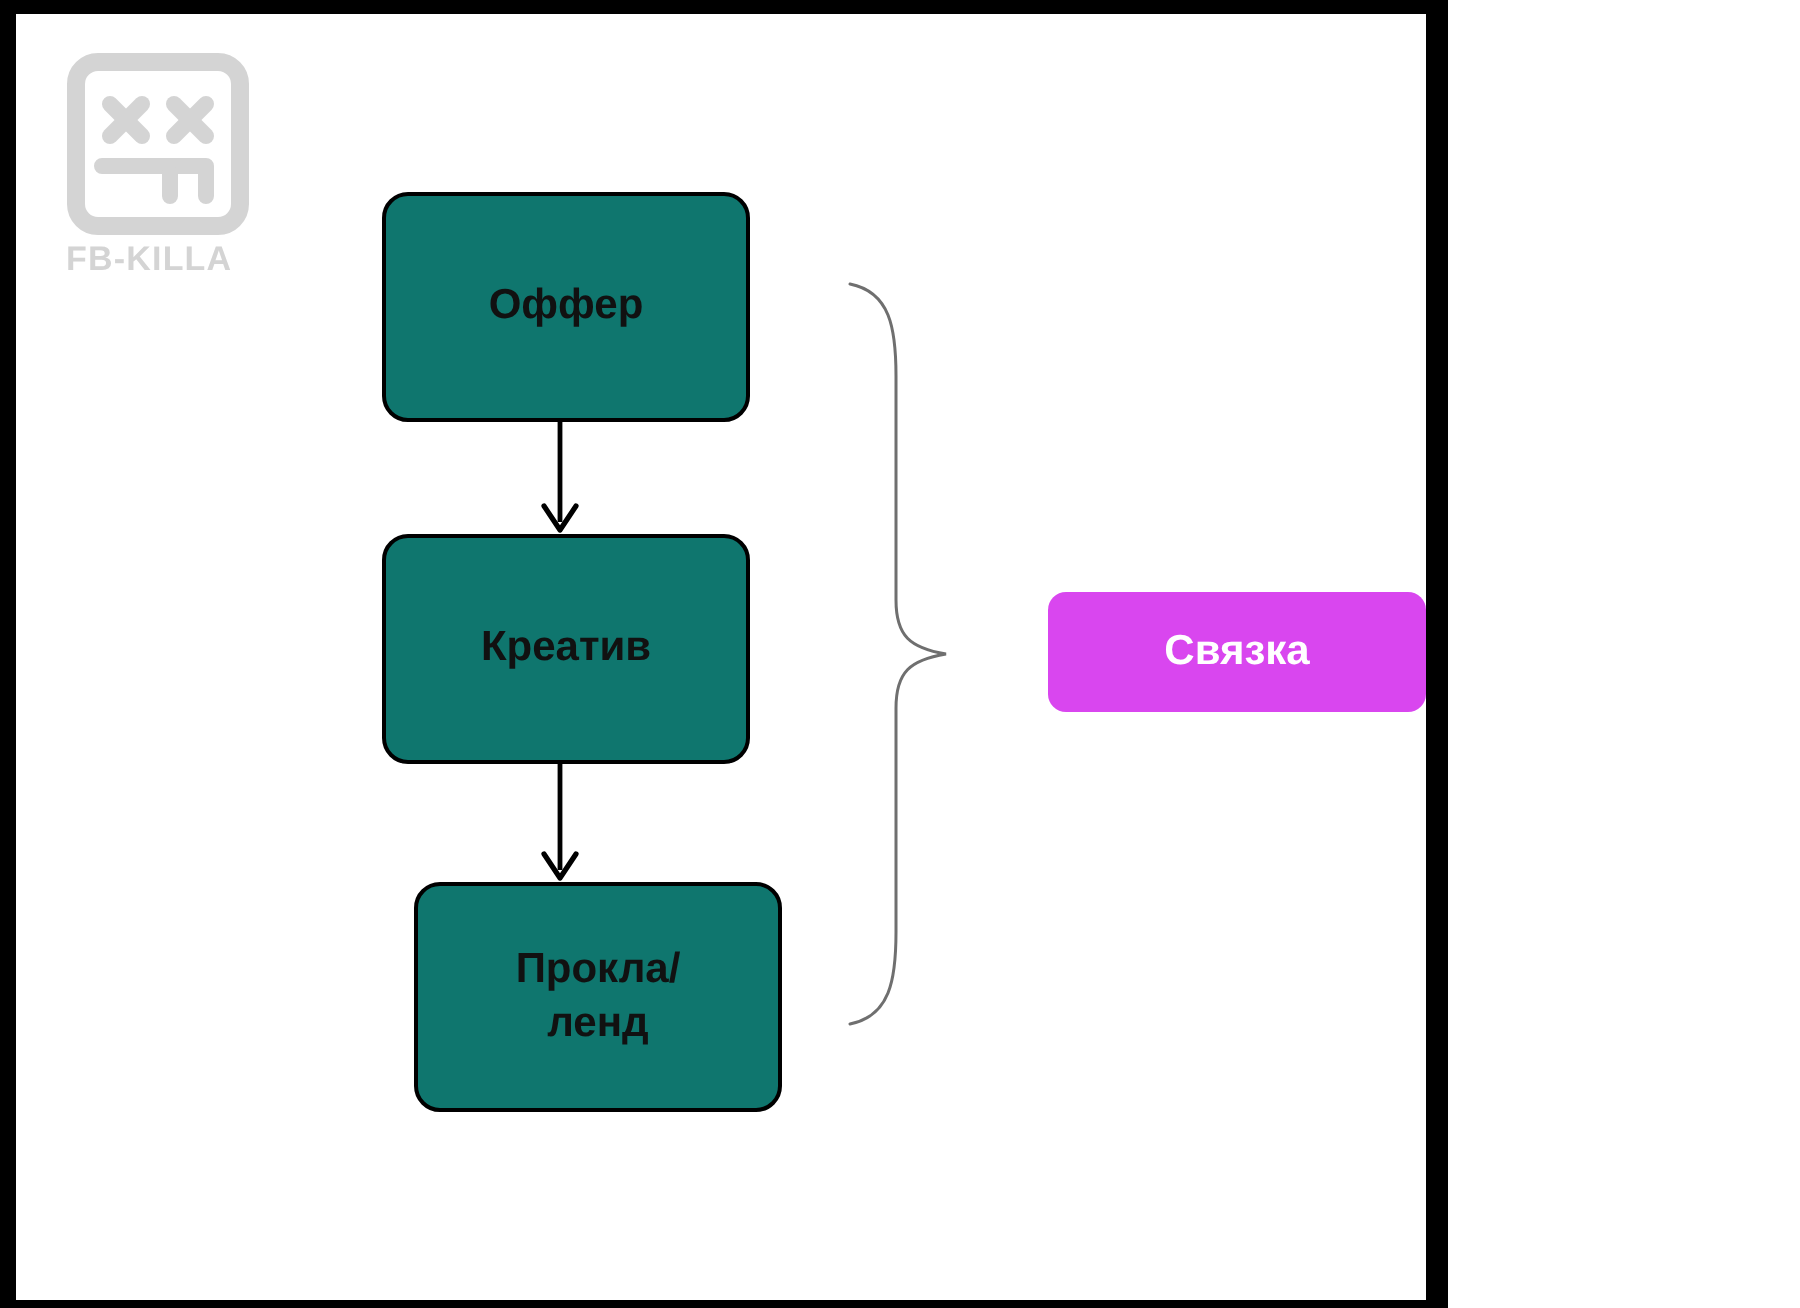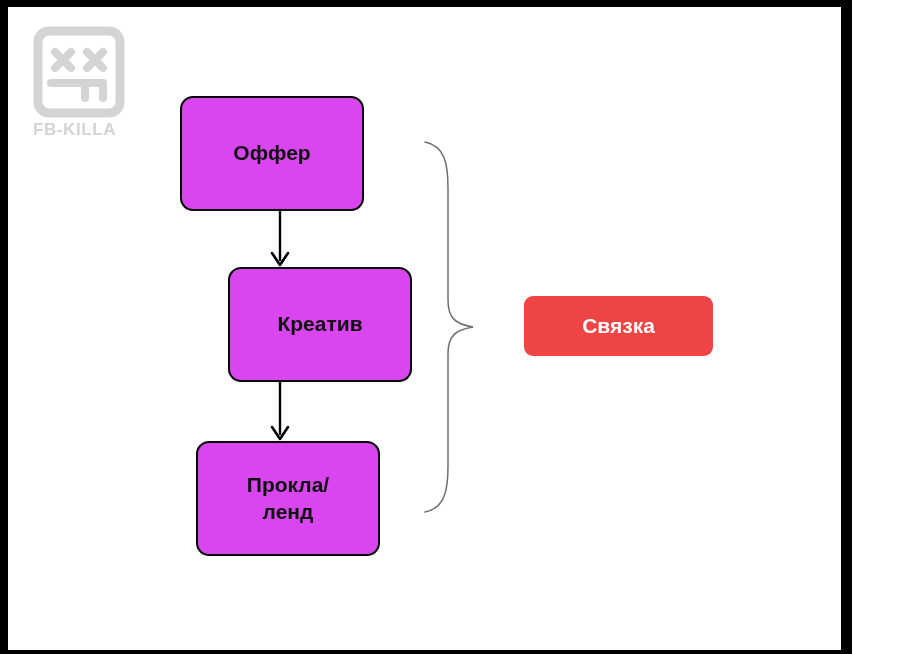--- a/index.html
+++ b/index.html
@@ -7,21 +7,21 @@
     margin: 0;
     padding: 0;
     background: #ffffff;
   }
   body {
     font-family: "Liberation Sans", sans-serif;
   }
 
   #canvas {
     position: relative;
-    width: 852px;
+    width: 724px;
     height: 654px;
     background: #ffffff;
     overflow: hidden;
   }
 
   
   #frame-top,
   #frame-bottom,
   #frame-left,
   #frame-right {
@@ -51,41 +51,41 @@
     font-size: 17px;
     font-weight: bold;
     letter-spacing: 0.6px;
     color: #d4d4d4;
     font-family: "Liberation Sans", sans-serif;
   }
 
   
   .node {
     position: absolute;
-    left: 180px;
+    left: 191px;
     width: 184px;
     box-sizing: border-box;
-    background: #d946ef;
+    background: #0f766e;
     border: 2px solid #000000;
     border-radius: 13px;
     display: flex;
     align-items: center;
     justify-content: center;
     text-align: center;
   }
   .node-label {
     font-size: 21px;
     font-weight: bold;
     color: #111111;
     line-height: 1.28;
     font-family: "Liberation Sans", sans-serif;
     white-space: pre-line;
   }
   #node-offer    { top: 96px;  height: 115px; }
-  #node-creative { top: 267px; height: 115px; margin-left: 48px; }
+  #node-creative { top: 267px; height: 115px; }
   #node-landing  { top: 441px; height: 115px; margin-left: 16px; }
 
   
   .connector {
     position: absolute;
     left: 260px;
     width: 40px;
   }
   #connector-1 { top: 209px; height: 60px; }
   #connector-2 { top: 380px; height: 63px; }
@@ -100,21 +100,21 @@
   }
 
   
   #badge {
     position: absolute;
     left: 524px;
     top: 296px;
     width: 189px;
     height: 60px;
     box-sizing: border-box;
-    background: #ef4444;
+    background: #d946ef;
     border-radius: 9px;
     display: flex;
     align-items: center;
     justify-content: center;
   }
   #badge-label {
     font-size: 21px;
     font-weight: bold;
     color: #ffffff;
     font-family: "Liberation Sans", sans-serif;

